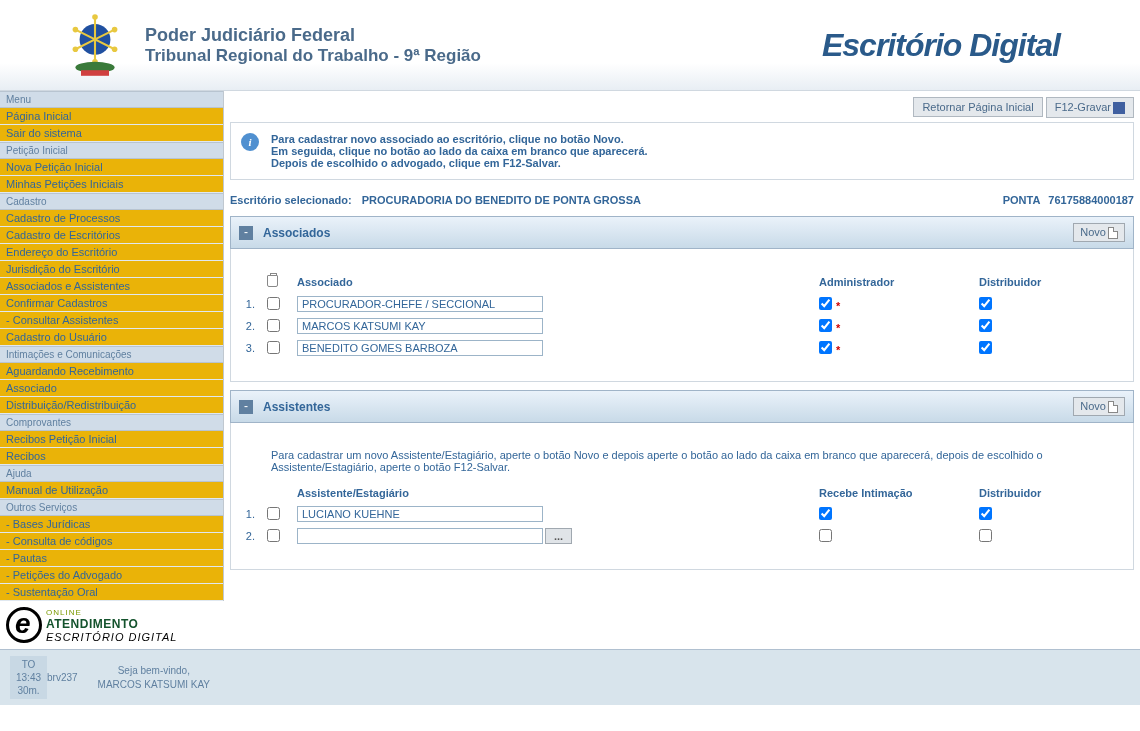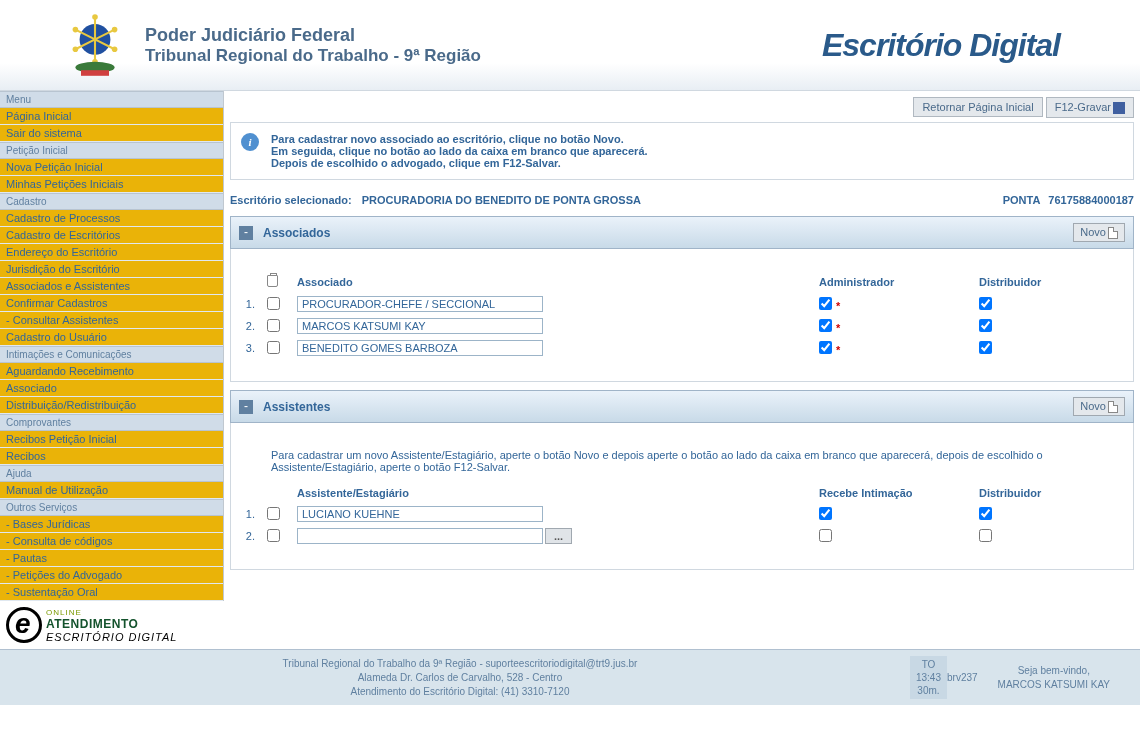--- a/index.html
+++ b/index.html
@@ -252,25 +252,20 @@
     <div class="atend-circle"></div>
     <div>
       <div class="atend-text1">ONLINE</div>
       <div class="atend-text2">ATENDIMENTO</div>
       <div class="atend-text3">ESCRITÓRIO DIGITAL</div>
     </div>
   </div>
 </div>
 
 <div class="footer">
-  <div class="footer-info">
-    <div>Tribunal Regional do Trabalho da 9ª Região - suporteescritoriodigital@trt9.jus.br</div>
-    <div>Alameda Dr. Carlos de Carvalho, 528 - Centro</div>
-    <div>Atendimento do Escritório Digital: (41) 3310-7120</div>
-  </div>
   <div class="footer-status">
     <div class="footer-cell">
       <div>TO</div>
       <div>13:43</div>
       <div>30m.</div>
     </div>
     <div>brv237</div>
   </div>
   <div class="footer-welcome">
     <div>Seja bem-vindo,</div>

